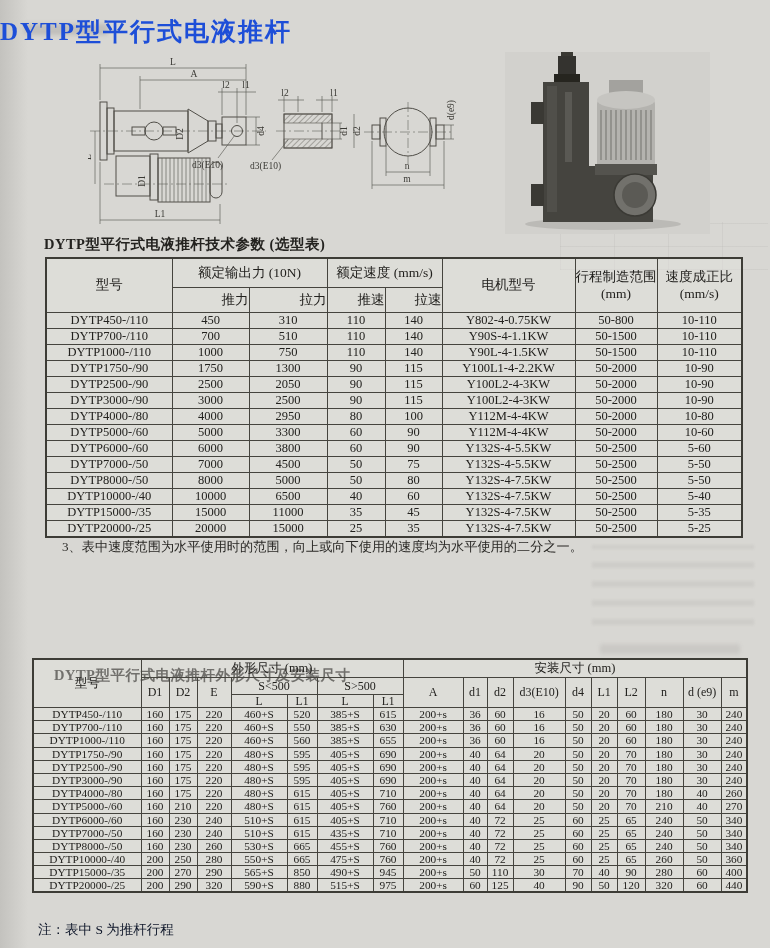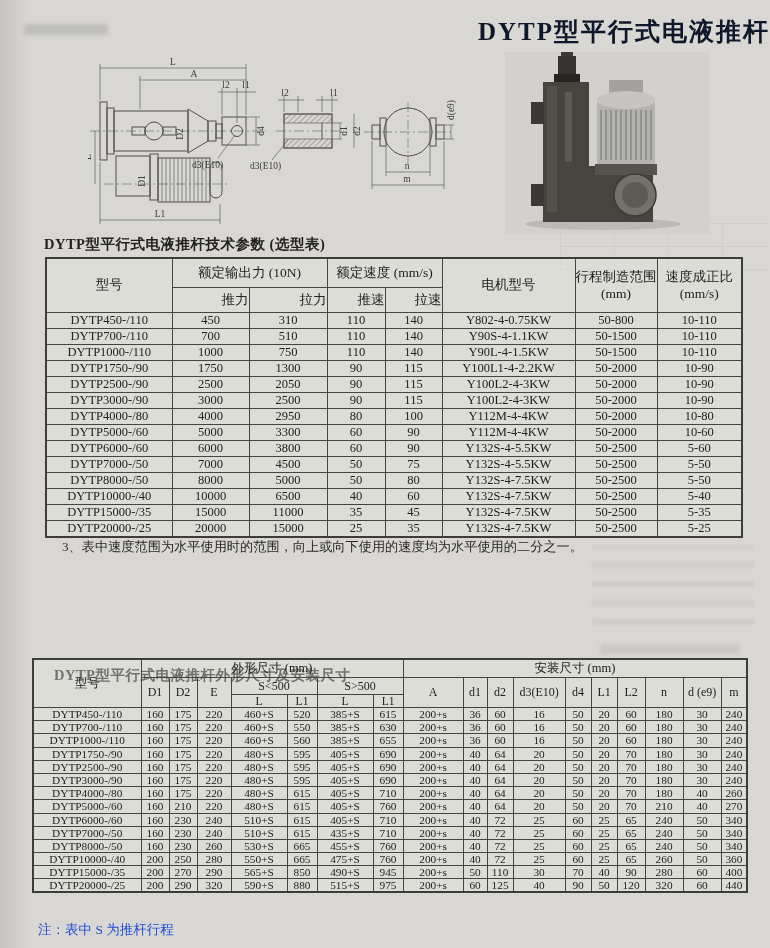--- a/index.html
+++ b/index.html
@@ -18,22 +18,22 @@
   .smudge { background:rgba(122,121,116,.25); filter:blur(2px); border-radius:2px; }
   .ghost-text { transform:scaleX(-1); opacity:.15; color:#6e6d68; filter:blur(1px);
     font-weight:bold; font-size:15px; white-space:nowrap; }
   .ghost-grid { opacity:.5; filter:blur(.5px);
     background:
       repeating-linear-gradient(90deg, rgba(110,109,104,.16) 0 1px, transparent 1px 54px),
       repeating-linear-gradient(0deg, rgba(110,109,104,.16) 0 1px, transparent 1px 23px); }
   .ghost-lines { opacity:.45; filter:blur(1.5px);
     background:repeating-linear-gradient(0deg, rgba(110,109,104,.22) 0 6px, transparent 6px 19px); }
 
-  .title { left:0; right:0; top:15px; text-align:right; font-size:25px;
-    font-weight:bold; letter-spacing:2px; color:#0f172a; }
+  .title { left:0; right:0; top:15px; text-align:left; font-size:25px;
+    font-weight:bold; letter-spacing:2px; color:#1d4ed8; }
 
   .sec-heading { font-size:14.5px; font-weight:bold; color:#23221f; letter-spacing:.5px; }
   #heading1 { left:44px; top:235px; }
   #heading2 { left:34px; top:666px;margin-left:20px; }
 
   table { border-collapse:collapse; table-layout:fixed; background:rgba(230,229,225,.4); }
   th,td { border:1px solid #45443e; text-align:center; vertical-align:middle;
     font-weight:normal; padding:0; overflow:hidden; white-space:nowrap; }
   #table1,#table2 { border:2px solid #3d3c36; }
 
@@ -44,21 +44,21 @@
 
   #table2 { left:32px; top:658px; width:714px; }
   #table2 thead tr:nth-child(1) th { height:15px; font-size:12.5px; }
   #table2 thead tr:nth-child(2) th { height:17px; font-size:12px; }
   #table2 thead tr:nth-child(3) th { height:13px; font-size:11.5px; }
   #table2 tbody td { height:13.2px; font-size:11.3px; }
 
   .notes { left:36px; top:537px; width:704px; font-size:13.2px; line-height:19.8px; color:#2a2926; }
   .note-item { margin-left:26px; }
   .note-item.wrap { padding-left:14px; text-indent:-14px; }
-  .note2 { left:38px; top:921px; font-size:13.5px; color:#1d4ed8; }
+  .note2 { left:38px; top:921px; font-size:13.5px; color:#0f172a; }
 
   
   svg .shape { fill:none; stroke:#504e48; stroke-width:1; }
   svg .dim   { fill:none; stroke:#5a5953; stroke-width:.65; }
   svg .cl    { fill:none; stroke:#5a5953; stroke-width:.55; stroke-dasharray:10 3 2 3; }
   svg .lbl   { font-size:9.5px; fill:#3b3a35; font-family:"Liberation Serif",serif; }
 </style>
 </head>
 <body>
 

